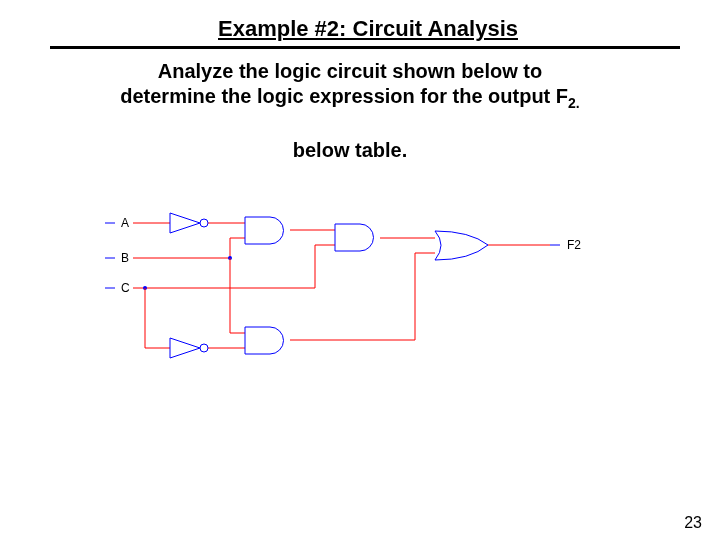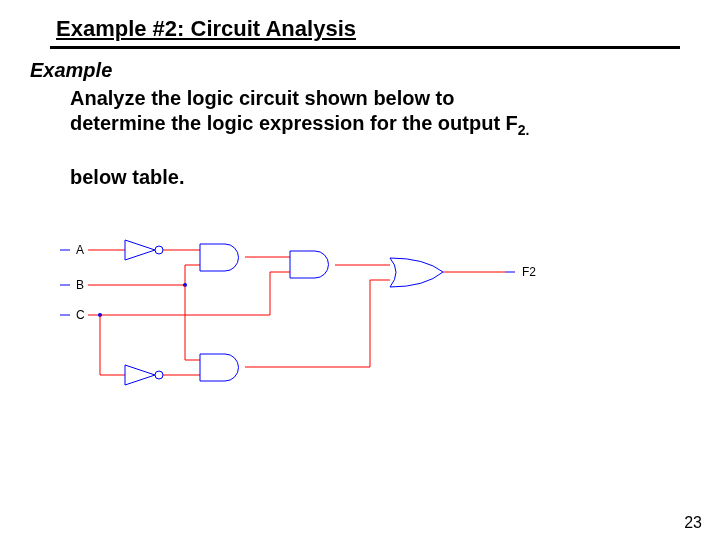--- a/index.html
+++ b/index.html
@@ -11,20 +11,21 @@
     font-family: Arial, Helvetica, sans-serif;
     color: #000;
     overflow: hidden;
   }
   .slide {
     position: relative;
     width: 720px;
     height: 540px;
     box-sizing: border-box;
     padding: 10px 40px 0 50px;
+    text-align: center;
   }
   .title {
     font-size: 22px;
     font-weight: bold;
     text-decoration: underline;
     margin: 6px 0 2px 6px;
     padding-bottom: 2px;
   }
   .rule {
     border: none;
@@ -67,21 +68,20 @@
   svg.circuit .lbl  { font: 12px Arial, sans-serif; fill: #000; }
 </style>
 </head>
 <body>
 
 <div class="slide">
 
   <div class="title">Example #2: Circuit Analysis</div>
   <hr class="rule">
 
-  <div class="example-label">Example</div>
 
   <div class="body-text">
     <span>Analyze the logic circuit shown below to</span><br>
     <span>determine the logic expression for the output F</span><span class="sub">2.</span><br>
     <br>
     <span>below table.</span>
   </div>
 
   
   <svg class="circuit" width="560" height="190">

